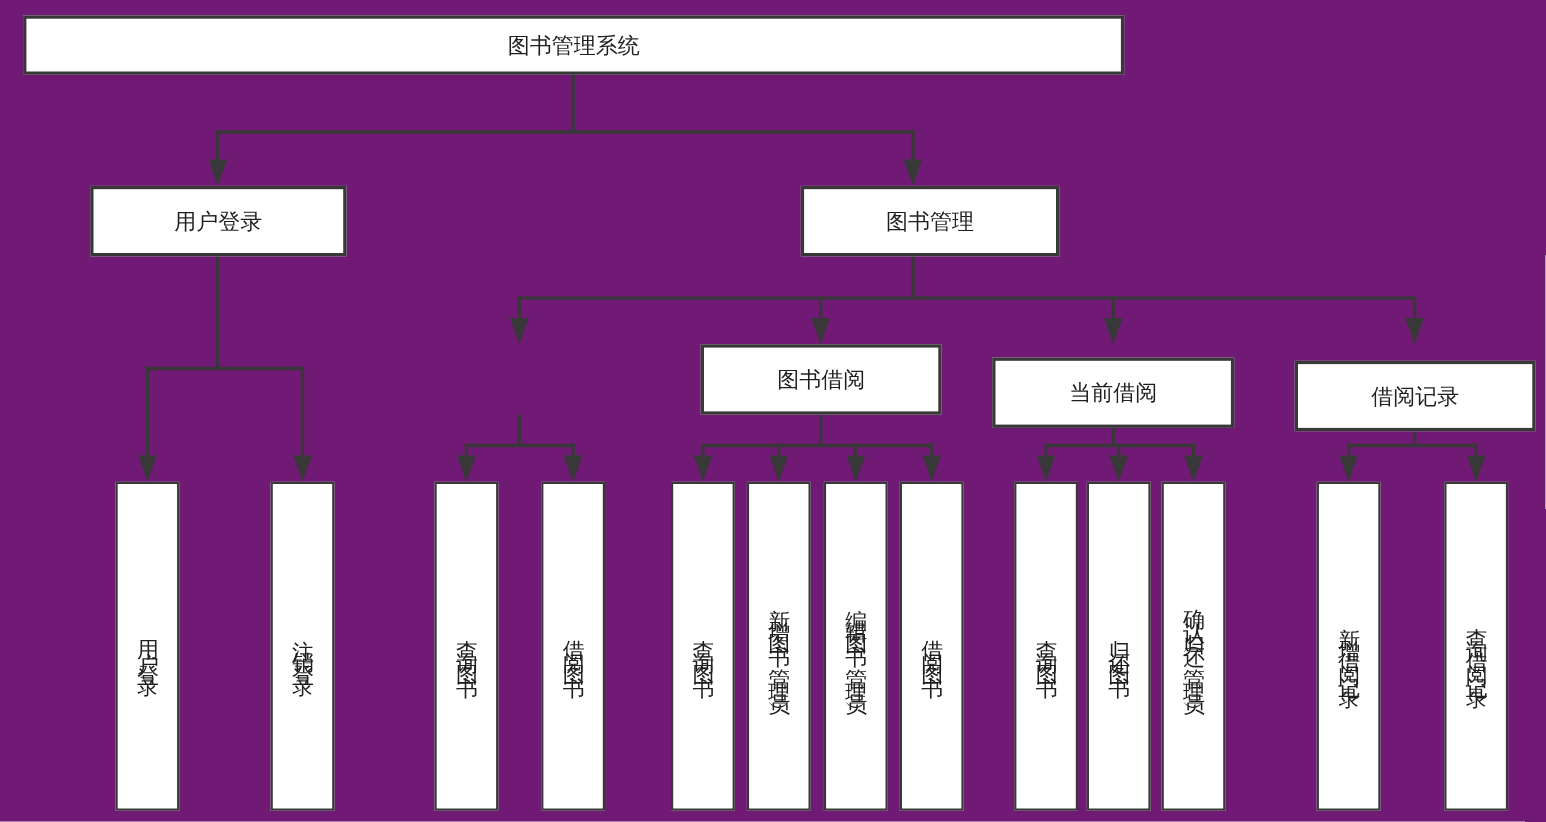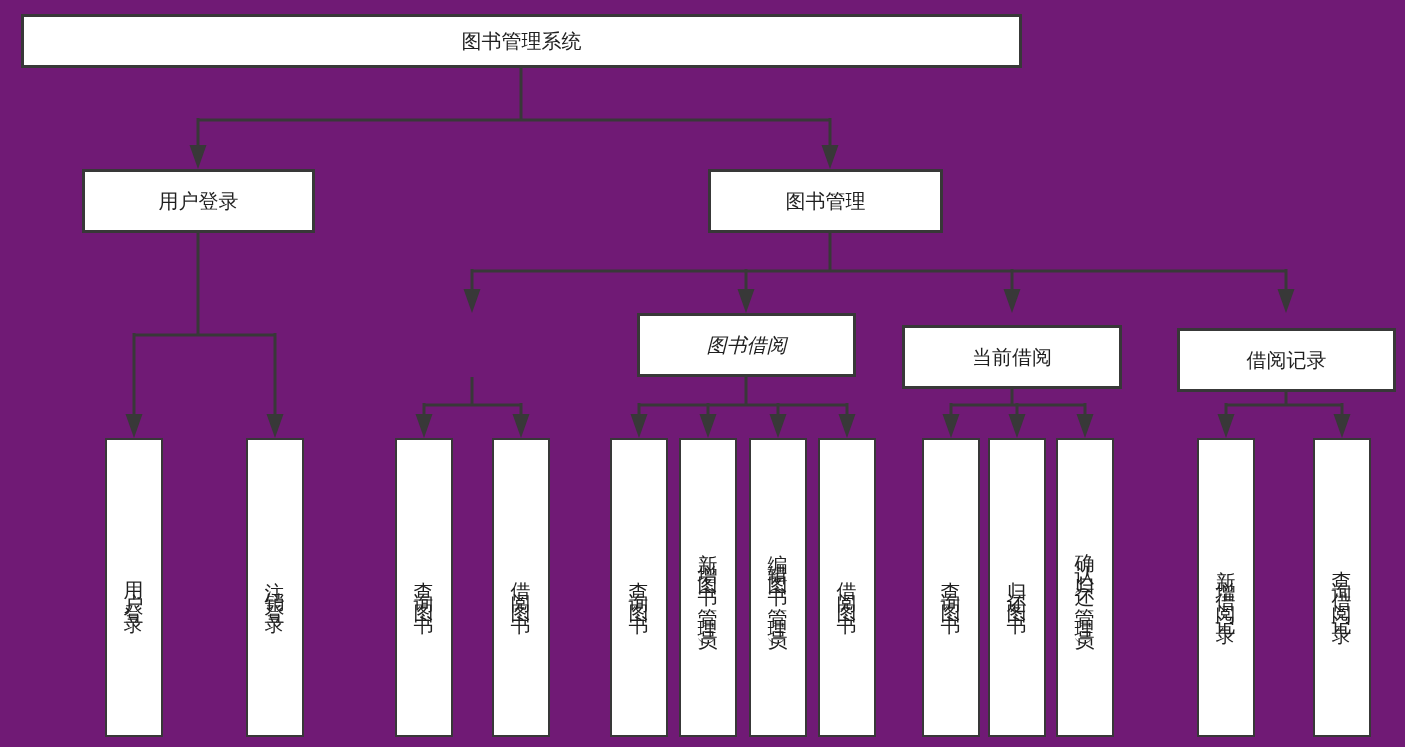--- a/index.html
+++ b/index.html
@@ -83,25 +83,25 @@
     </g>
   </svg>
 
   <div class="box" style="left:21px;top:14px;width:1001px;height:54px;">
     <span>图书管理系统</span>
   </div>
 
   <div class="box" style="left:82px;top:169px;width:233px;height:64px;">
     <span>用户登录</span>
   </div>
-  <div class="box" style="left:708px;top:169px;width:235px;height:64px;">
+  <div class="box" style="left:728px;top:169px;width:235px;height:64px;">
     <span>图书管理</span>
   </div>
 
-  <div class="box" style="left:637px;top:313px;width:219px;height:64px;font-style:italic;">
+  <div class="box" style="left:637px;top:313px;width:219px;height:64px;">
     <span>图书借阅</span>
   </div>
   <div class="box" style="left:902px;top:325px;width:220px;height:64px;">
     <span>当前借阅</span>
   </div>
   <div class="box" style="left:1177px;top:313px;width:219px;height:64px;margin-top:15px;">
     <span>借阅记录</span>
   </div>
 
   <div class="box leaf" style="left:105px;top:438px;width:58px;height:299px;">

